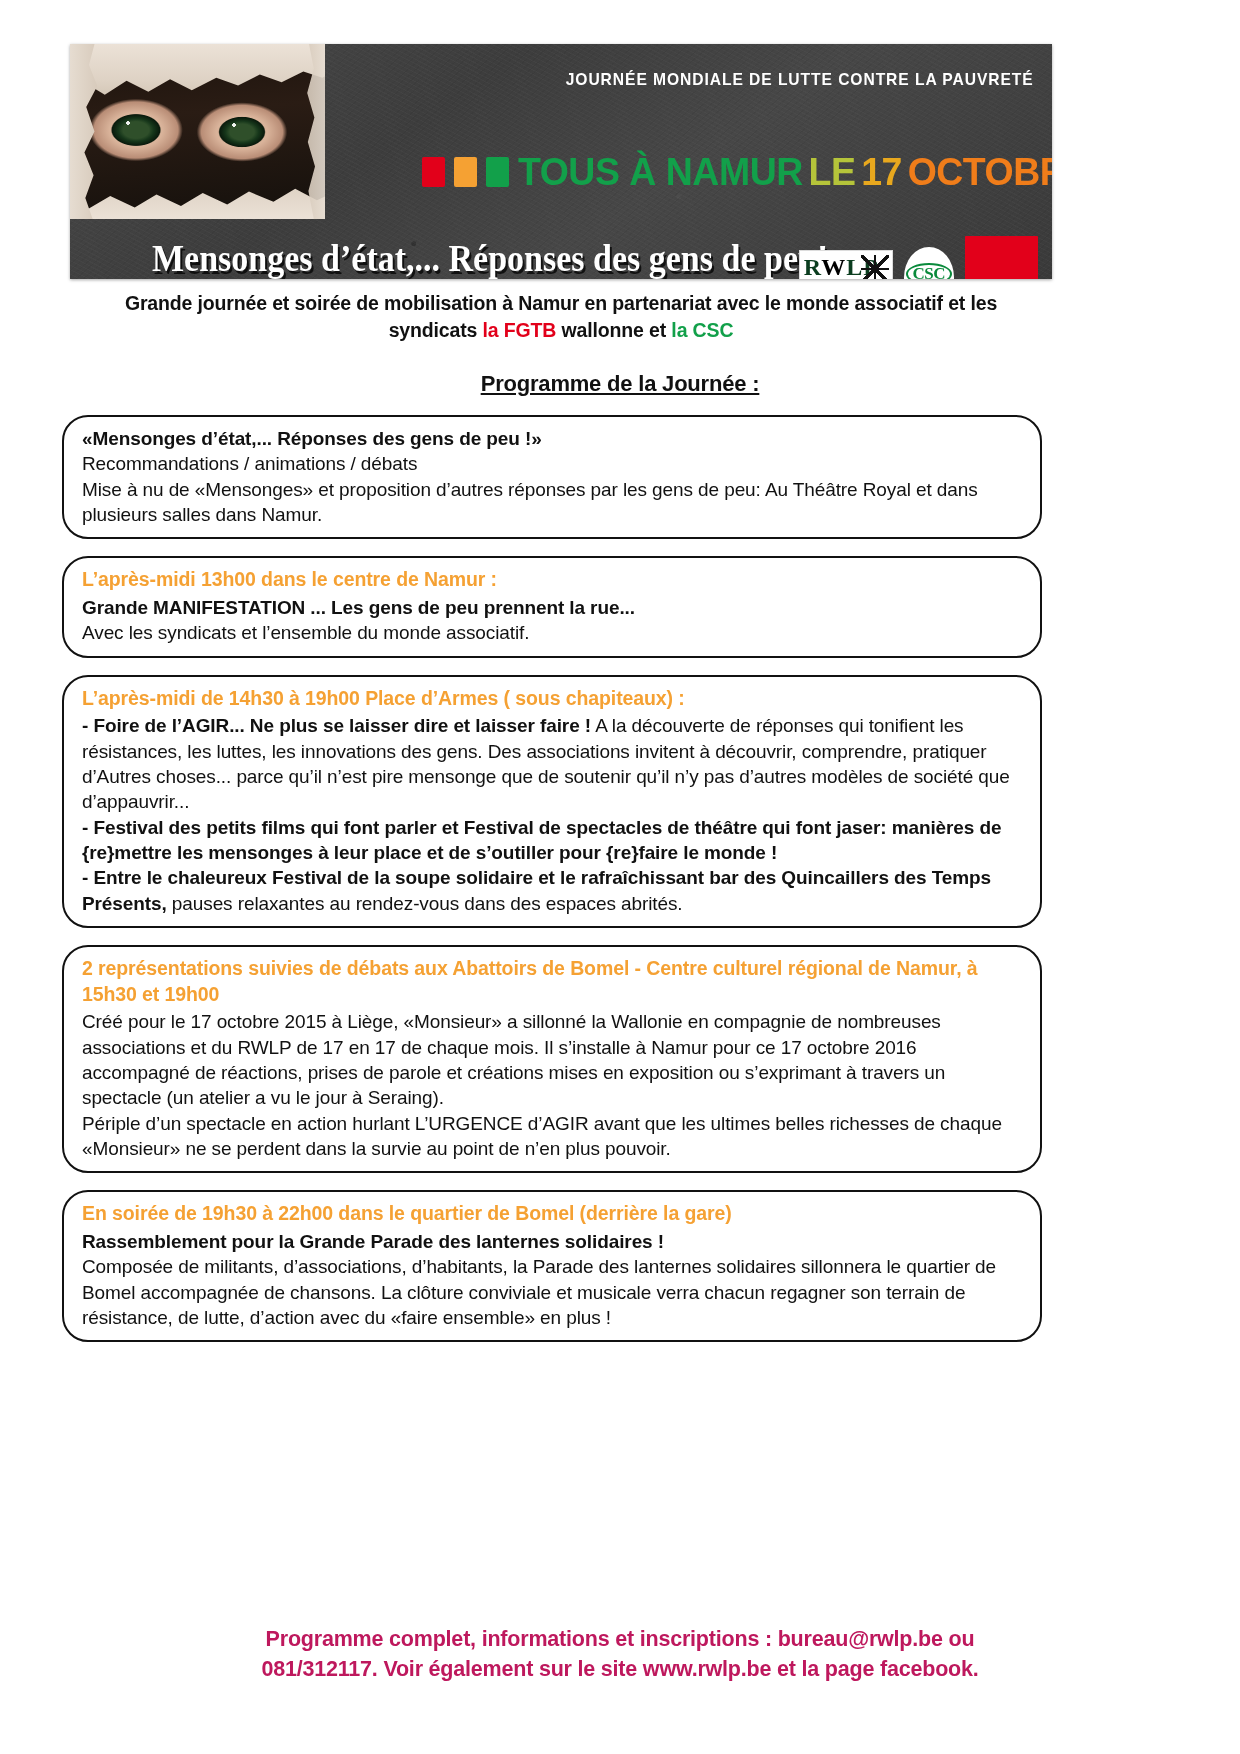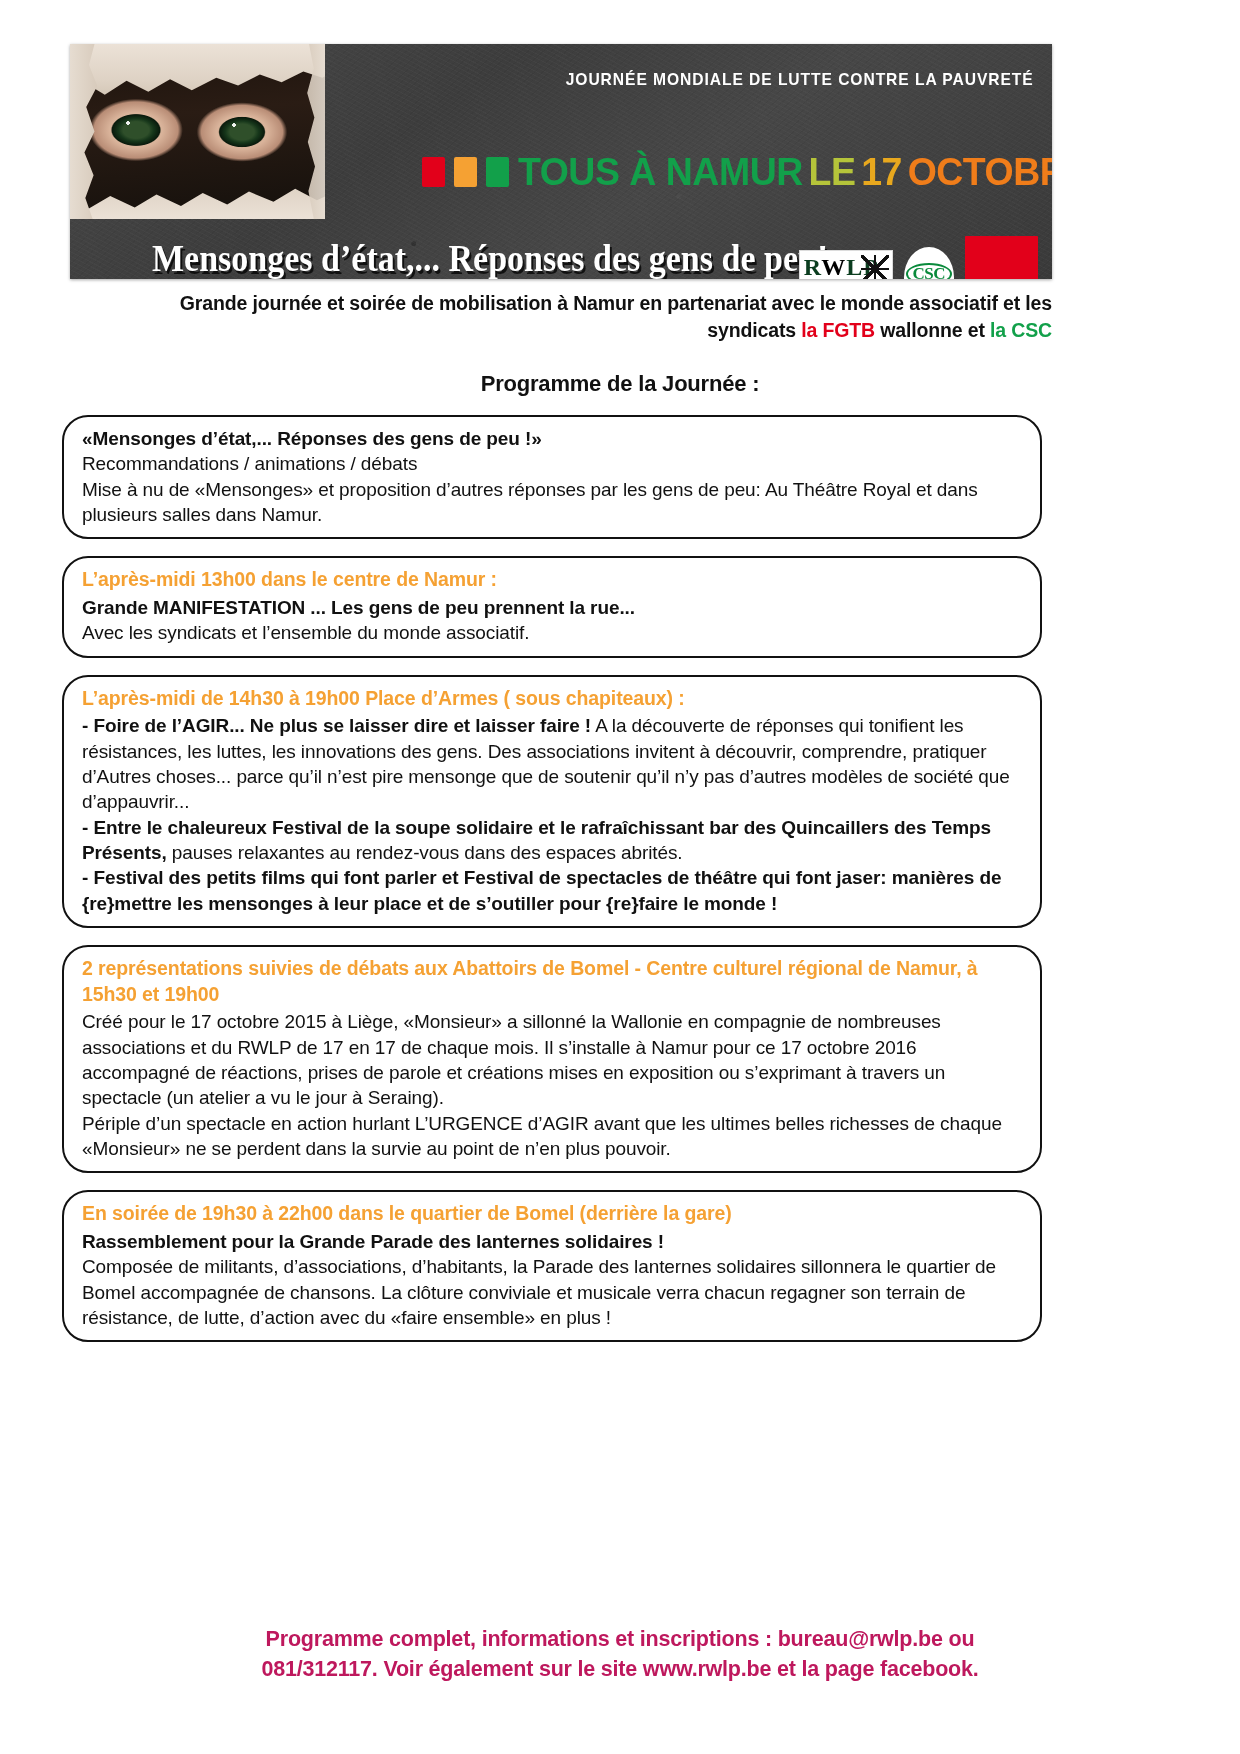--- a/index.html
+++ b/index.html
@@ -266,41 +266,42 @@
     display: block;
     margin-top: 1px;
   }
 
   
   .subtitle {
     position: absolute;
     left: 70px;
     top: 290px;
     width: 982px;
-    text-align: right;
+    text-align: center;
     font-size: 19.5px;
     font-weight: 700;
     line-height: 1.37;
     color: #111;
     letter-spacing: -0.15px;
   }
   .subtitle .red { color: #e2001a; }
   .subtitle .green { color: #12a04a; }
 
   
   .prog-title {
     position: absolute;
     left: 0;
     top: 371px;
     width: 1240px;
     text-align: center;
     font-size: 22px;
     font-weight: 700;
     color: #111;
     letter-spacing: -0.2px;
+    text-decoration: underline;
   }
 
   
   .boxes {
     position: absolute;
     left: 62px;
     top: 415px;
     width: 980px;
   }
   .box {
@@ -399,22 +400,22 @@
         <div class="b-line">Mise à nu de «Mensonges» et proposition d’autres réponses par les gens de peu: Au Théâtre Royal et dans plusieurs salles dans Namur.</div>
       </div>
       <div class="box">
         <div class="box-head">L’après-midi 13h00 dans le centre de Namur :</div>
         <div class="b-line bold">Grande MANIFESTATION ... Les gens de peu prennent la rue...</div>
         <div class="b-line">Avec les syndicats et l’ensemble du monde associatif.</div>
       </div>
       <div class="box">
         <div class="box-head">L’après-midi de 14h30 à 19h00 Place d’Armes ( sous chapiteaux) :</div>
         <div class="b-line"><b>- Foire de l’AGIR... Ne plus se laisser dire et laisser faire !</b><span> A la découverte de réponses qui tonifient les résistances, les luttes, les innovations des gens. Des associations invitent à découvrir, comprendre, pratiquer d’Autres choses... parce qu’il n’est pire mensonge que de soutenir qu’il n’y pas d’autres modèles de société que d’appauvrir...</span></div>
+        <div class="b-line bold">- Festival des petits films qui font parler et Festival de spectacles de théâtre qui font jaser: manières de {re}mettre les mensonges à leur place et de s’outiller pour {re}faire le monde !</div>
         <div class="b-line"><b>- Entre le chaleureux Festival de la soupe solidaire et le rafraîchissant bar  des Quincaillers des Temps Présents,</b><span> pauses relaxantes au rendez-vous dans des espaces abrités.</span></div>
-        <div class="b-line bold">- Festival des petits films qui font parler et Festival de spectacles de théâtre qui font jaser: manières de {re}mettre les mensonges à leur place et de s’outiller pour {re}faire le monde !</div>
       </div>
       <div class="box">
         <div class="box-head">2 représentations suivies de débats aux Abattoirs de Bomel - Centre culturel régional de Namur,  à 15h30 et 19h00</div>
         <div class="b-line">Créé pour le 17 octobre 2015 à Liège, «Monsieur» a sillonné la Wallonie en compagnie de nombreuses associations et du RWLP de 17 en 17 de chaque mois. Il s’installe à Namur pour ce 17 octobre 2016 accompagné de réactions, prises de parole et créations mises en exposition ou s’exprimant à travers un spectacle (un atelier a vu le jour à Seraing).</div>
         <div class="b-line">Périple d’un spectacle en action hurlant L’URGENCE d’AGIR avant que les ultimes belles richesses de chaque «Monsieur» ne se perdent dans la survie au point de n’en plus pouvoir.</div>
       </div>
       <div class="box">
         <div class="box-head">En soirée de 19h30 à 22h00 dans le quartier de Bomel (derrière la gare)</div>
         <div class="b-line bold">Rassemblement pour la Grande Parade des lanternes solidaires !</div>
         <div class="b-line"> Composée de militants, d’associations, d’habitants, la Parade des lanternes solidaires sillonnera le quartier de Bomel accompagnée de chansons. La clôture conviviale et musicale verra chacun regagner son terrain de résistance, de lutte, d’action avec du «faire ensemble» en plus !</div>

